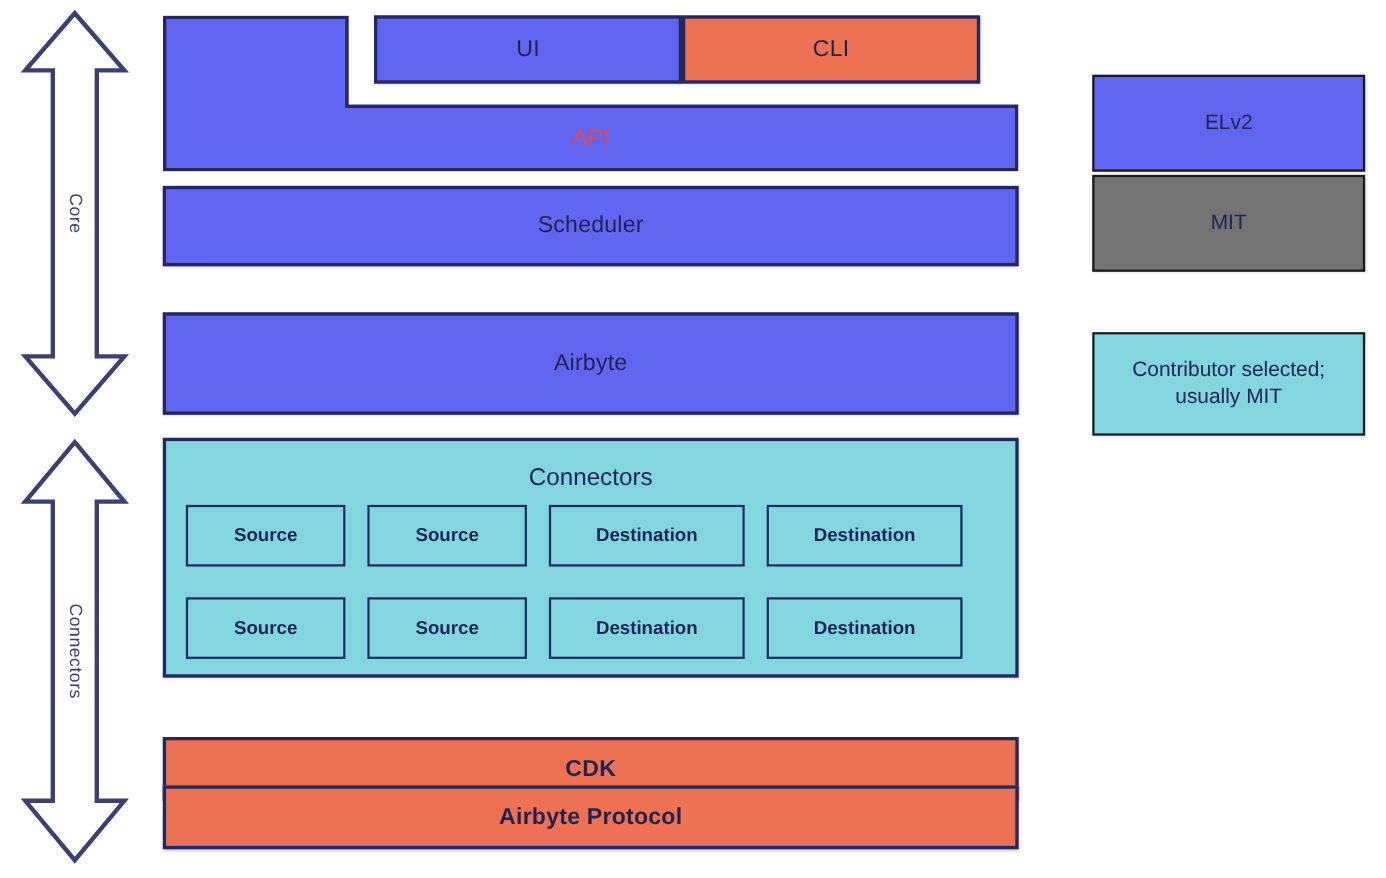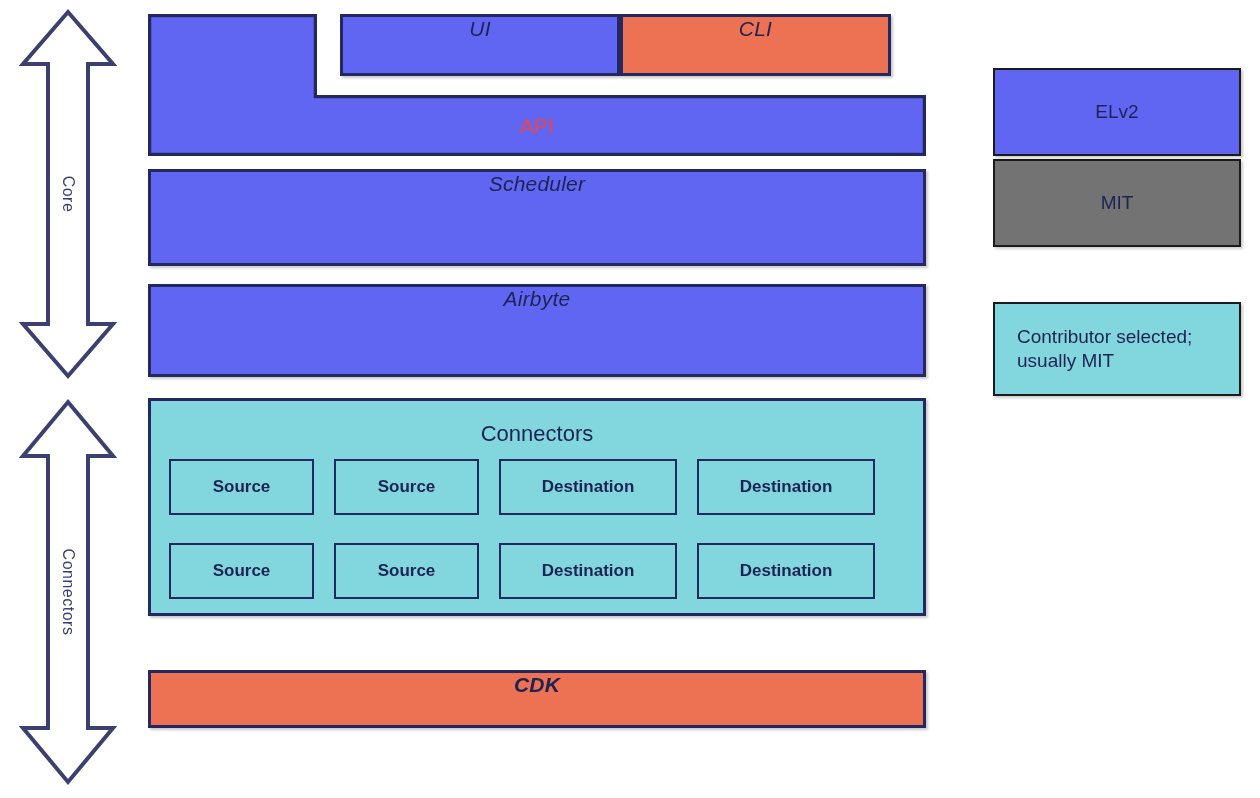--- a/index.html
+++ b/index.html
@@ -20,29 +20,28 @@
     background: #ffffff;
     overflow: hidden;
   }
 
   
   .block {
     position: absolute;
     box-sizing: border-box;
     border: 3px solid #232861;
     display: flex;
-    align-items: flex-start;
+    align-items: center;
     justify-content: center;
     text-align: center;
     color: #1d2352;
     font-size: 21px;
     line-height: 1.15;
     letter-spacing: .2px;
     box-shadow: 1.5px 1.5px 2.5px rgba(0,0,0,0.22);
-    font-style: italic;
   }
   .block.blue   { background: #6166f2; }
   .block.orange { background: #ed7253; }
 
   .block .lbl { pointer-events: none; }
 
   
   #api-block {
     position: absolute;
     left: 148px;
@@ -126,21 +125,21 @@
   
   .legend-box {
     position: absolute;
     left: 993px;
     width: 248px;
     box-sizing: border-box;
     border: 2px solid #1b1b1b;
     display: flex;
     align-items: center;
     justify-content: center;
-    text-align: left;
+    text-align: center;
     font-size: 19px;
     line-height: 1.25;
     color: #1d2352;
     box-shadow: 1.5px 1.5px 2.5px rgba(0,0,0,0.20);
   }
 
   
   .arrow-wrap { position: absolute; }
   .arrow-label {
     position: absolute;
@@ -181,21 +180,21 @@
   <div id="api-label">API</div>
 
   <div class="block blue" style="left:340px; top:14px; width:280px; height:62px;">
     <span class="lbl">UI</span>
   </div>
 
   <div class="block orange" style="left:620px; top:14px; width:271px; height:62px;">
     <span class="lbl">CLI</span>
   </div>
 
-  <div class="block blue" style="left:148px; top:169px; width:778px; height:97px;">
+  <div class="block blue" style="left:148px; top:169px; width:778px; height:73px;">
     <span class="lbl">Scheduler</span>
   </div>
 
   <div class="block blue" style="left:148px; top:284px; width:778px; height:93px;">
     <span class="lbl">Airbyte</span>
   </div>
 
   <div id="connectors-box">
     <div id="connectors-title">Connectors</div>
 
@@ -212,20 +211,23 @@
         <div class="conn-cell dest">Destination</div>
         <div class="conn-cell dest">Destination</div>
       </div>
     </div>
   </div>
 
   <div class="block orange" style="left:148px; top:638px; width:778px; height:58px; font-weight:bold;margin-top:32px;">
     <span class="lbl">CDK</span>
   </div>
 
+  <div class="block orange" style="left:148px; top:714px; width:778px; height:58px; font-weight:bold;">
+    <span class="lbl">Airbyte Protocol</span>
+  </div>
 
   <div class="legend-box" style="top:68px; height:88px; background:#6166f2;">
     <span class="lbl">ELv2</span>
   </div>
 
   <div class="legend-box" style="top:159px; height:88px; background:#737373;">
     <span class="lbl">MIT</span>
   </div>
 
   <div class="legend-box" style="top:266px; height:94px; background:#82d6de; padding:0 22px;margin-top:36px;">

